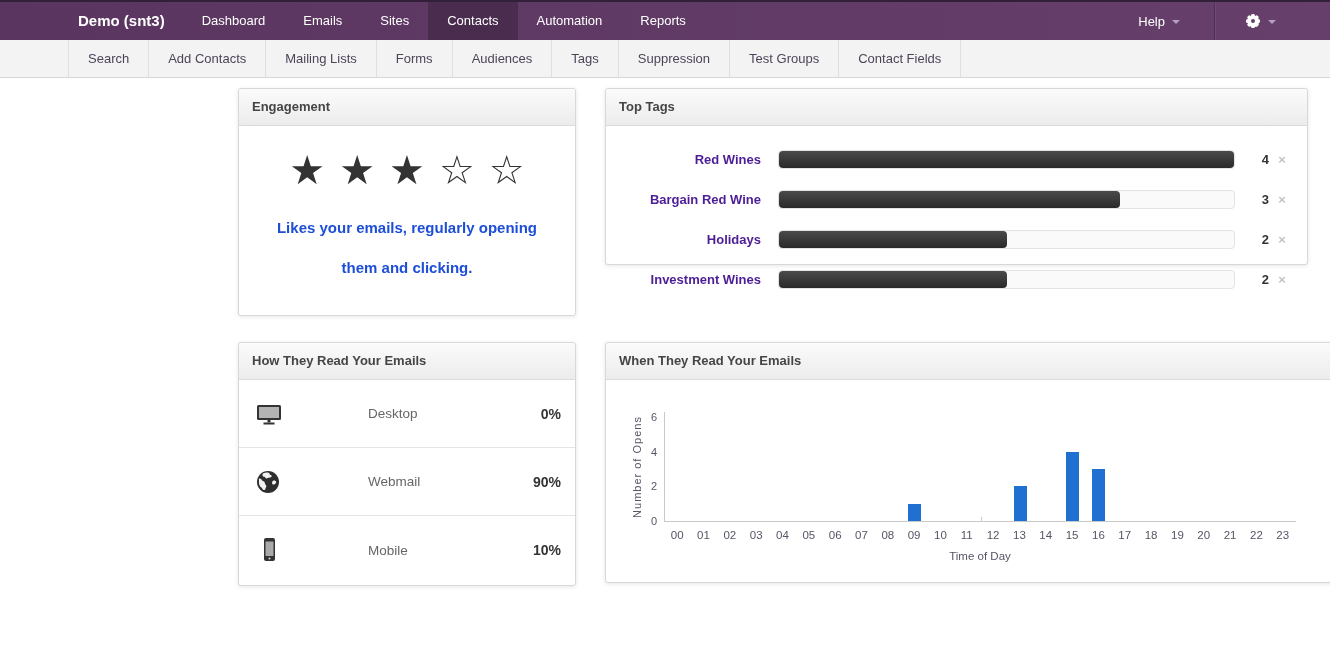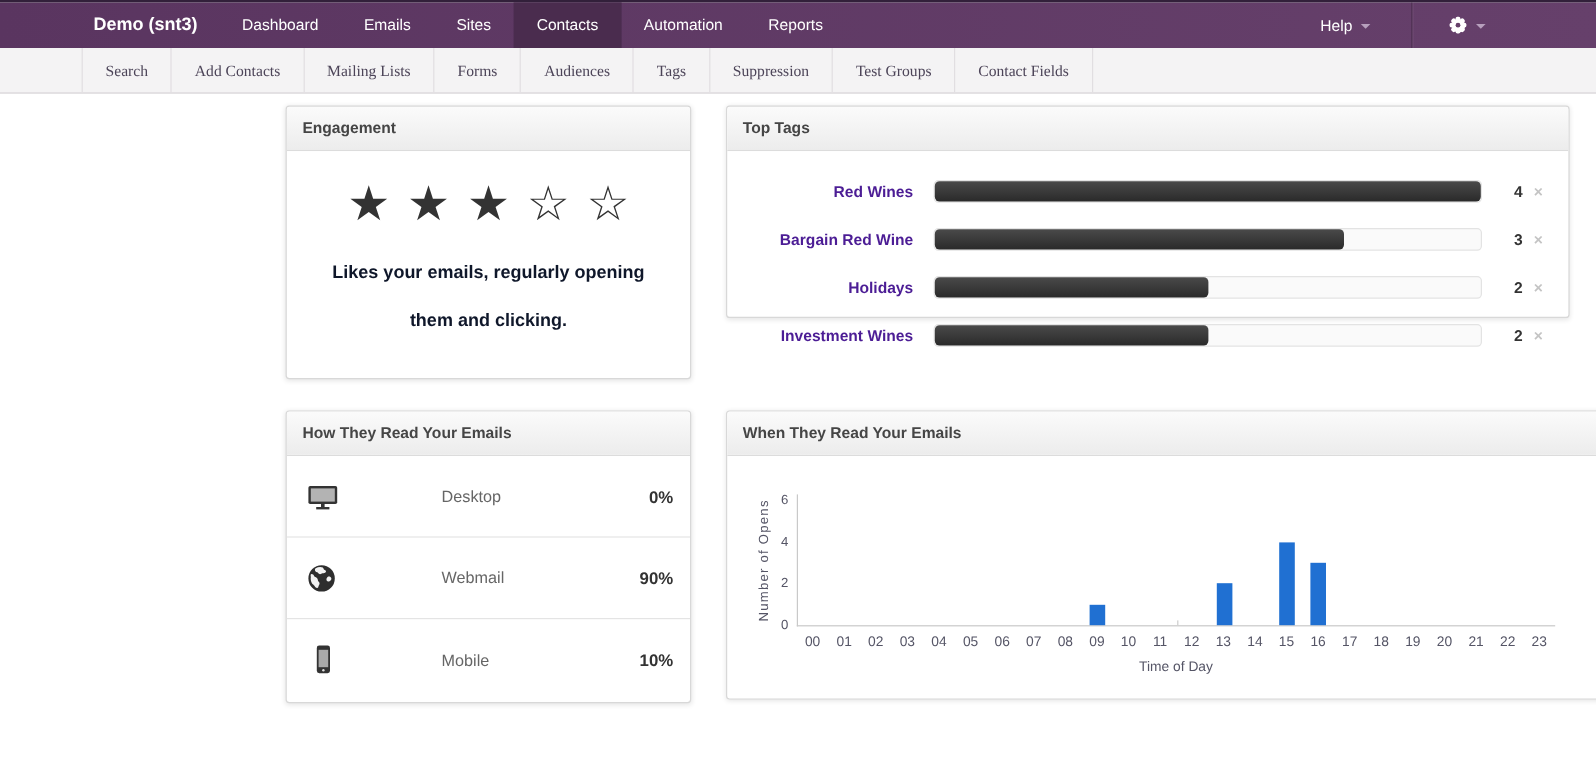--- a/index.html
+++ b/index.html
@@ -18,21 +18,21 @@
   .brand {
     color:#fff; font-weight:bold; font-size:15px; line-height:38px;
     margin-left:78px; padding-right:18px; white-space:nowrap;
   }
   .nav-items { display:flex; }
   .nav-item {
     color:#fff; font-size:13px; line-height:38px; padding:0 19px; cursor:pointer;
     white-space:nowrap;
   }
   .nav-item.active { background:#4a2c4e; }
-  .nav-right { margin-left:auto; display:flex; align-items:center; padding-right:86px; }
+  .nav-right { margin-left:auto; display:flex; align-items:center; padding-right:48px; }
   .help-menu { display:flex; align-items:center; color:#fff; font-size:13px; cursor:pointer; padding:0 10px; }
   .caret {
     width:0; height:0; margin-left:7px; margin-top:2px;
     border-left:4px solid transparent; border-right:4px solid transparent;
     border-top:4px solid #b7a0bd;
   }
   .nav-sep { width:1px; align-self:stretch; height:38px; background:rgba(0,0,0,0.22);
     box-shadow:1px 0 0 rgba(255,255,255,0.07); margin:0 24px; }
   .gear-menu { display:flex; align-items:center; cursor:pointer; padding:0 6px; }
   .gear-shape { position:relative; width:16px; height:16px; }
@@ -42,21 +42,21 @@
   .gear-disc { position:absolute; left:2.5px; top:2.5px; width:11px; height:11px; border-radius:50%; background:#fff; }
   .gear-hole { position:absolute; left:5.8px; top:5.8px; width:4.5px; height:4.5px; border-radius:50%; background:#653f69; }
 
   
   .subnav {
     height:38px; background:#f4f3f4; border-bottom:1px solid #d7d5d7;
     display:flex; padding-left:68px;
   }
   .subnav-item {
     line-height:37px; padding:0 19px; font-size:13px; color:#4c4458;
-    border-right:1px solid #e1dee1; cursor:pointer; white-space:nowrap;font-family:Liberation Serif, serif;
+    border-right:1px solid #e1dee1; cursor:pointer; white-space:nowrap;
   }
   .subnav-item:first-child { border-left:1px solid #e1dee1; }
 
   
   .panel {
     position:absolute; background:#fff; border:1px solid #d8d8d8; border-radius:3px;
     box-shadow:0 1px 4px rgba(0,0,0,0.1);
   }
   #panel-engagement   { left:238px; top:88px;  width:338px; height:228px; }
   #panel-top-tags     { left:605px; top:88px;  width:703px; height:177px; }
@@ -64,21 +64,21 @@
   #panel-read-times   { left:605px; top:342px; width:846px; height:241px; }
   .panel-header {
     height:37px; line-height:36px; padding:0 13px;
     background:linear-gradient(#fbfbfb,#ececec); border-bottom:1px solid #dcdcdc;
     font-weight:bold; font-size:13px; color:#454545; border-radius:3px 3px 0 0;
   }
 
   
   .stars { text-align:center; margin-top:22px; }
   .star { font-family:"DejaVu Sans", sans-serif; font-size:40px; line-height:44px; color:#333; margin:0 7px; }
-  .engagement-text { text-align:center; font-weight:bold; font-size:15px; color:#0f172a; margin-top:16px; line-height:40px; }
+  .engagement-text { text-align:center; font-weight:bold; font-size:15px; color:#1d4ed8; margin-top:16px; line-height:40px; }
 
   
   .tag-list { padding-top:13px; }
   .tag-row { display:flex; align-items:center; height:40px; padding-right:12px; }
   .tag-label { width:172px; text-align:right; font-weight:bold; font-size:13px; color:#4c1d95; padding-right:17px; flex:none; white-space:nowrap; }
   .tag-track { flex:1; height:19px; background:#fafafa; border:1px solid #e3e3e3; border-radius:4px; }
   .tag-fill { height:100%; border-radius:4px; background:linear-gradient(#4a4a4a,#2a2a2a); }
   .tag-count { width:28px; text-align:right; font-weight:bold; font-size:13px; color:#333; margin-left:6px; flex:none; }
   .tag-remove { width:26px; text-align:center; color:#c4c4c4; font-size:13px; font-weight:bold; cursor:pointer; flex:none; }
 

